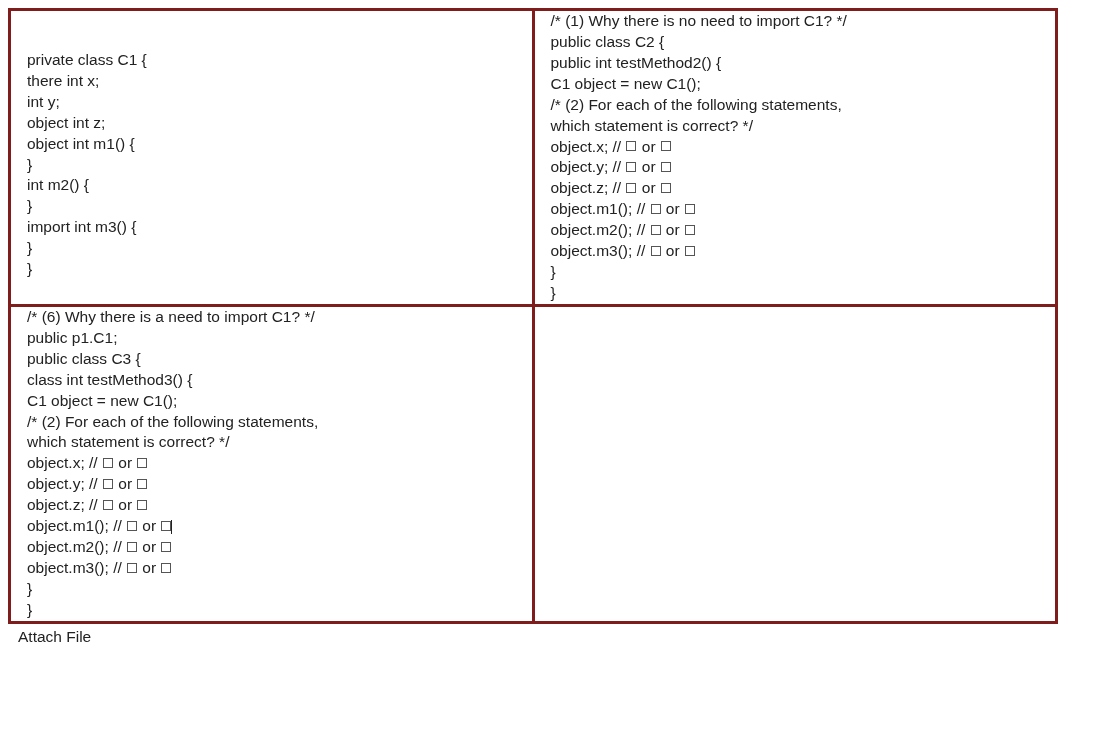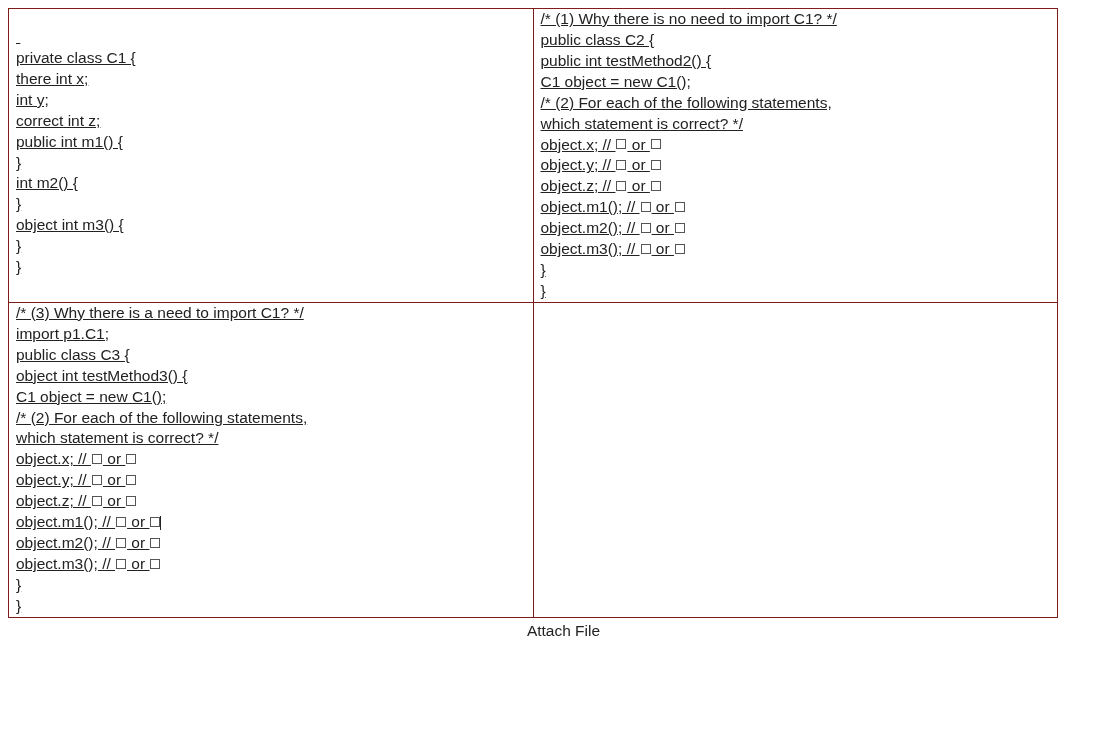--- a/index.html
+++ b/index.html
@@ -10,71 +10,69 @@
       font-size: 15px;
       color: #222;
       background: #fff;
     }
     table.grid {
       border-collapse: collapse;
       width: 1050px;
       table-layout: fixed;
     }
     table.grid td {
-      border: 1px solid #7f1d1d;
+      border: 3px solid #7f1d1d;
       vertical-align: top;
-      padding: 0 7px;
+      padding: 0 16px;
       width: 50%;
-      text-decoration: underline;
     }
     .code {
       font-family: Arial, Helvetica, sans-serif;
       white-space: pre;
       line-height: 1.35;
       font-size: 15.5px;
     }
     .pad-top { padding-top: 18px; display:block; }
     .checkbox {
       display: inline-block;
       width: 10px;
       height: 10px;
       border: 1px solid #555;
       vertical-align: middle;
       margin: 0 1px 2px 1px;
     }
     .attach {
       margin: 4px 0 0 10px;
       font-size: 15.5px;
-      text-align: center;
     }
     .cursor {
       display:inline-block;
       width:1px;
       height:14px;
       background:#222;
       vertical-align:middle;
       margin-left:-1px;
     }
   </style>
 </head>
 <body>
 
 <table class="grid">
   <tbody>
       <tr>
     <td>
       <div class="code"><span class="pad-top"> </span><span>private class C1 {</span>
 <span>there int x;</span>
 <span>int y;</span>
-<span>correct int z;</span>
-<span>public int m1() {</span>
+<span>object int z;</span>
+<span>object int m1() {</span>
 <span>}</span>
 <span>int m2() {</span>
 <span>}</span>
-<span>object int m3() {</span>
+<span>import int m3() {</span>
 <span>}</span>
 <span>}</span>
 </div>
     </td>
     <td>
       <div class="code"><span>/* (1) Why there is no need to import C1? */</span>
 <span>public class C2 {</span>
 <span>public int testMethod2() {</span>
 <span>C1 object = new C1();</span>
 <span>/* (2) For each of the following statements,</span>
@@ -85,24 +83,24 @@
 <span>object.m1(); // </span><span class="checkbox"></span><span> or </span><span class="checkbox"></span>
 <span>object.m2(); // </span><span class="checkbox"></span><span> or </span><span class="checkbox"></span>
 <span>object.m3(); // </span><span class="checkbox"></span><span> or </span><span class="checkbox"></span>
 <span>}</span>
 <span>}</span>
 </div>
     </td>
   </tr>
   <tr>
     <td>
-      <div class="code"><span>/* (3) Why there is a need to import C1? */</span>
-<span>import p1.C1;</span>
+      <div class="code"><span>/* (6) Why there is a need to import C1? */</span>
+<span>public p1.C1;</span>
 <span>public class C3 {</span>
-<span>object int testMethod3() {</span>
+<span>class int testMethod3() {</span>
 <span>C1 object = new C1();</span>
 <span>/* (2) For each of the following statements,</span>
 <span>which statement is correct? */</span>
 <span>object.x; // </span><span class="checkbox"></span><span> or </span><span class="checkbox"></span>
 <span>object.y; // </span><span class="checkbox"></span><span> or </span><span class="checkbox"></span>
 <span>object.z; // </span><span class="checkbox"></span><span> or </span><span class="checkbox"></span>
 <span>object.m1(); // </span><span class="checkbox"></span><span> or </span><span class="checkbox"></span><span class="cursor"></span>
 <span>object.m2(); // </span><span class="checkbox"></span><span> or </span><span class="checkbox"></span>
 <span>object.m3(); // </span><span class="checkbox"></span><span> or </span><span class="checkbox"></span>
 <span>}</span>

